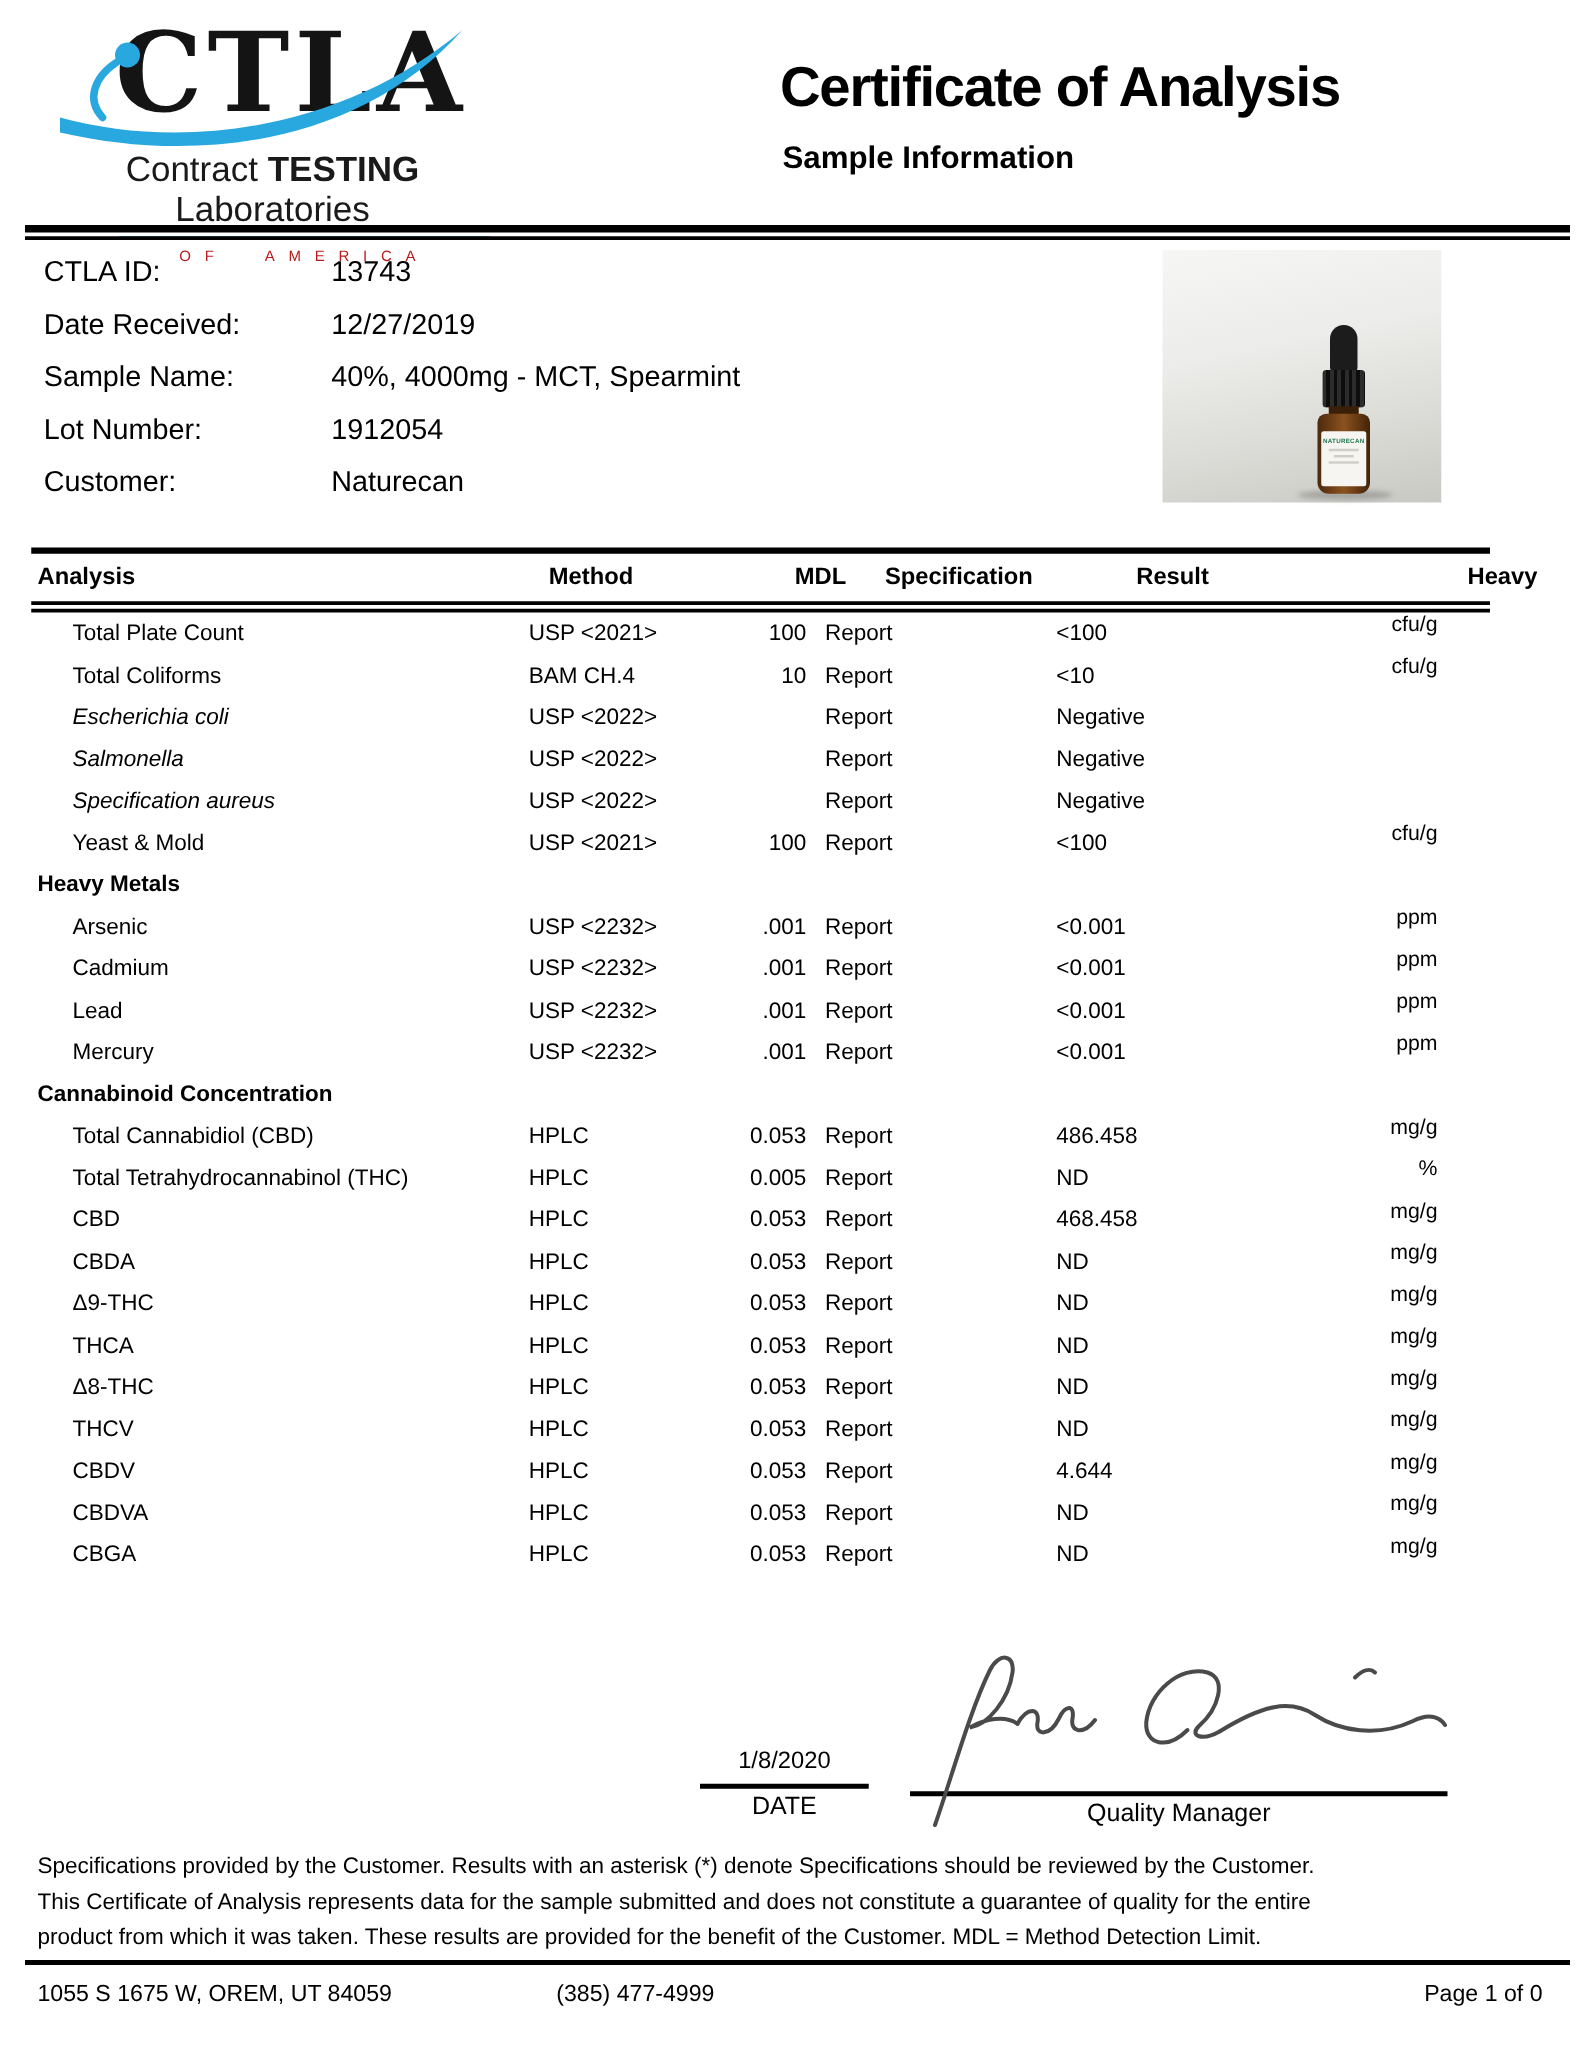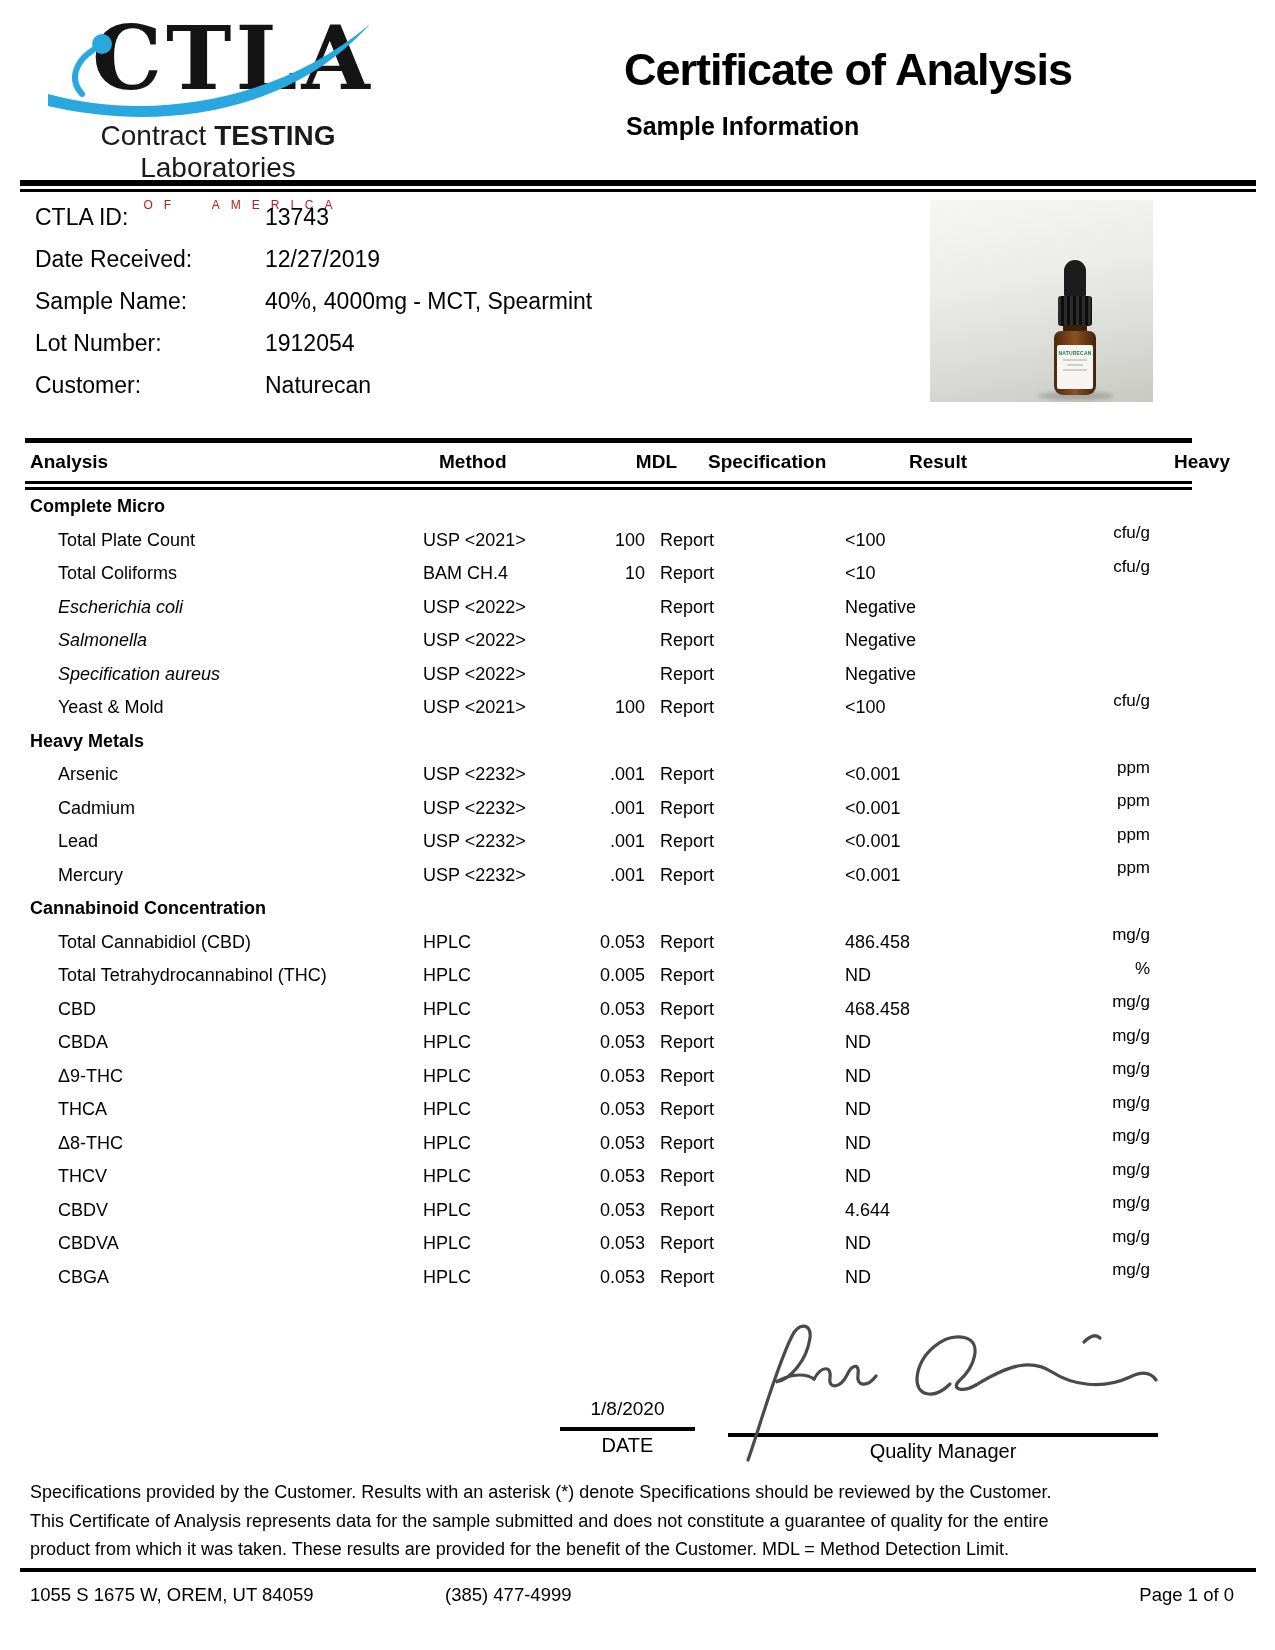--- a/index.html
+++ b/index.html
@@ -151,23 +151,20 @@
       <div class="c h1">Analysis</div>
       <div class="c h2">Method</div>
       <div class="c h3">MDL</div>
       <div class="c h4">Specification</div>
       <div class="c h5">Result</div>
       <div class="c h6">Heavy</div>
     </div>
     <div class="rule-dbl"></div>
     <div>
         <div class="trow">
-          <div class="c sec-name">Complete Micro</div>
-        </div>
-        <div class="trow">
           <div class="c c1 analyte">Total Plate Count</div>
           <div class="c c2">USP &lt;2021&gt;</div>
           <div class="c c3">100</div>
           <div class="c c4">Report</div>
           <div class="c c5">&lt;100</div>
           <div class="c c6">cfu/g</div>
         </div>
         <div class="trow">
           <div class="c c1 analyte">Total Coliforms</div>
           <div class="c c2">BAM CH.4</div>

